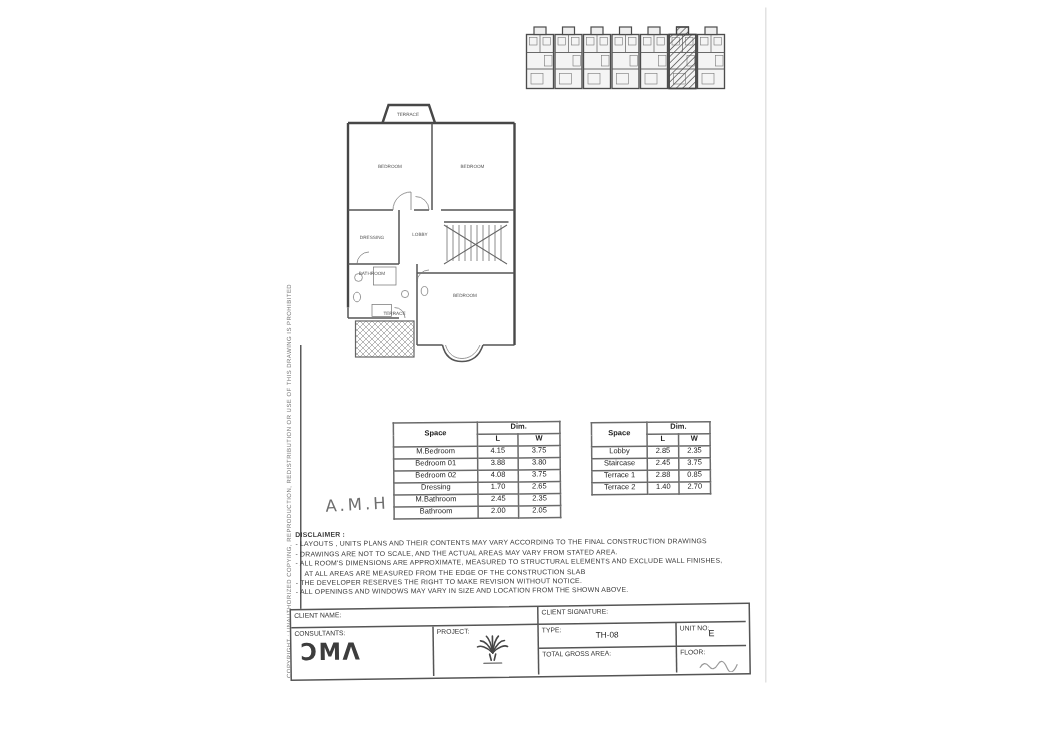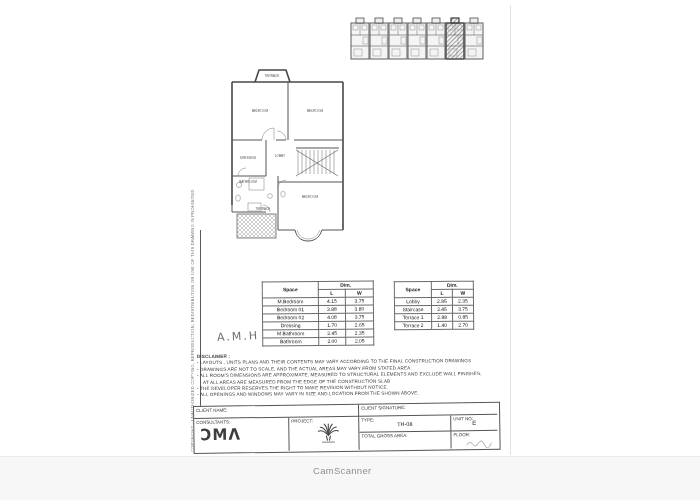--- a/index.html
+++ b/index.html
@@ -303,17 +303,14 @@
     </div>
 
     <div class="tb-cell no-r no-b" style="grid-column:4;grid-row:3;">
       <span class="tb-label">FLOOR:</span>
       <svg class="floor-scribble" width="28" height="12" viewBox="0 0 28 12">
         <path d="M1,7 Q4,2 7,6 T13,5 T19,7 T26,5" fill="none" stroke="#9a9a9a" stroke-width="0.8"></path>
       </svg>
     </div>
   </div>
 
-  <div class="cs-band">
-    <div class="cs-text">CamScanner</div>
-  </div>
 
 </div>
 
 </body></html>

